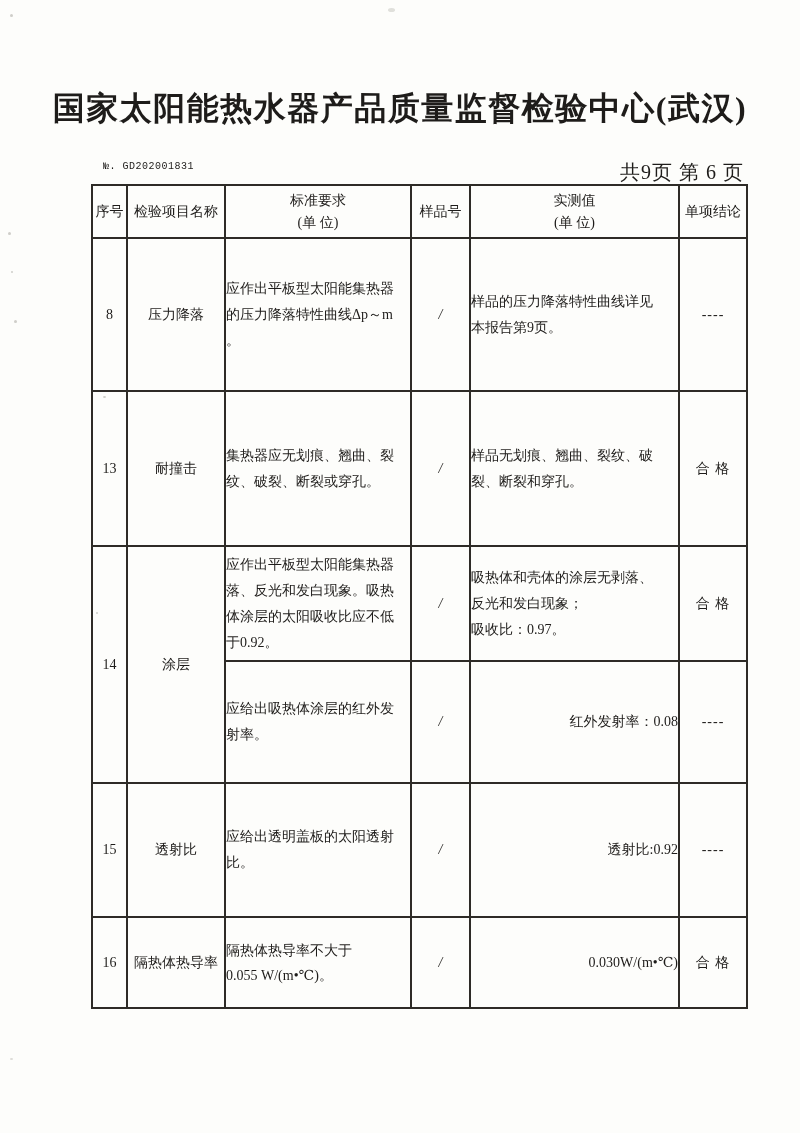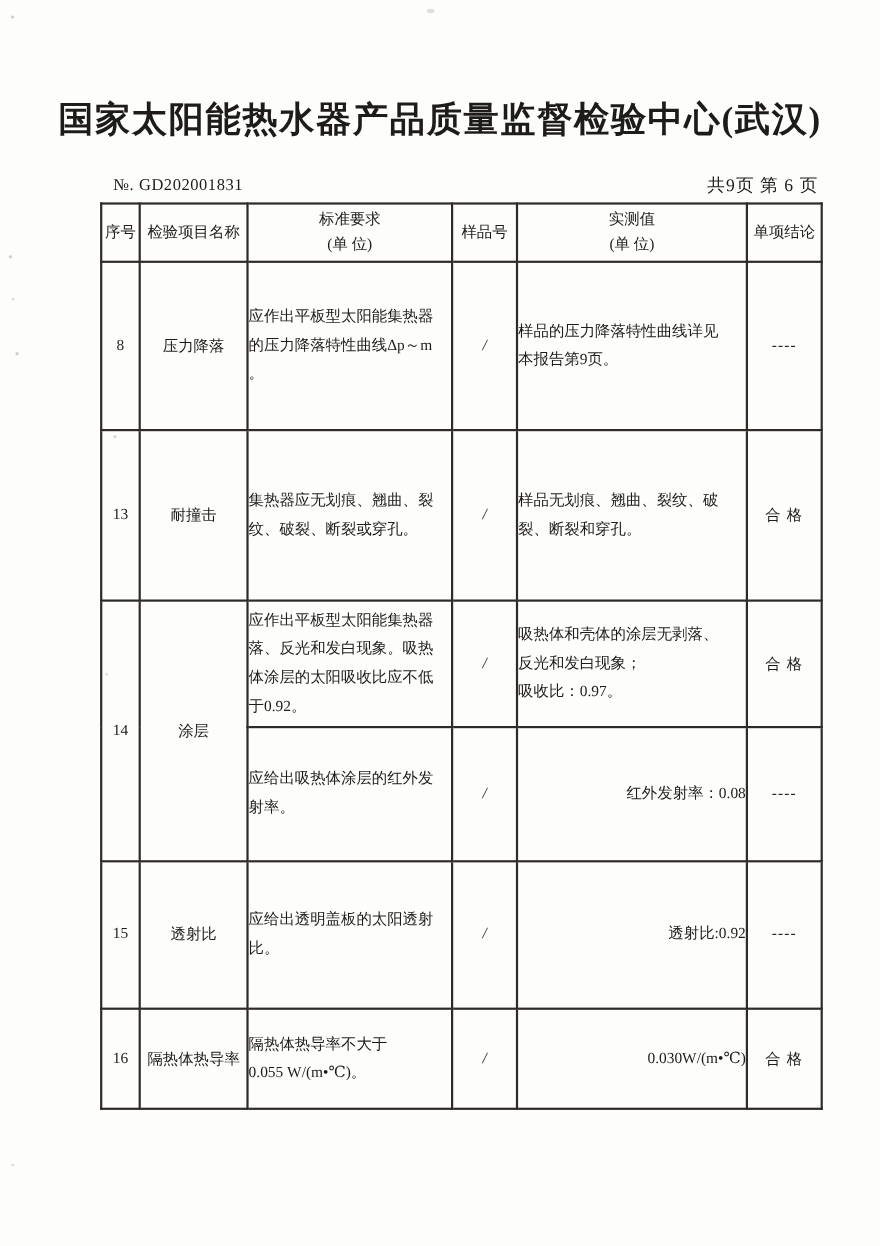--- a/index.html
+++ b/index.html
@@ -21,25 +21,25 @@
     white-space:nowrap;
     margin-top:19px;
   }
   .title2 {
     position:absolute; top:109px; left:0; width:100%;
     text-align:center;
     font-size:26px; font-weight:bold; letter-spacing:2px;
   }
   .report-no {
     position:absolute; left:103px; top:161px;
-    font-size:15px; letter-spacing:0.5px;
+    font-size:10px; letter-spacing:0.5px;font-family:Liberation Mono, monospace;
   }
   .page-info {
     position:absolute; right:56px; top:159px;
-    font-size:16px; letter-spacing:1px;
+    font-size:20px; letter-spacing:1px;
   }
 
   
   table.tbl {
     position:absolute; left:91px; top:184px;
     width:655px;
     border-collapse:collapse; table-layout:fixed;
   }
   .tbl th, .tbl td {
     border:2px solid #2e2b27;

